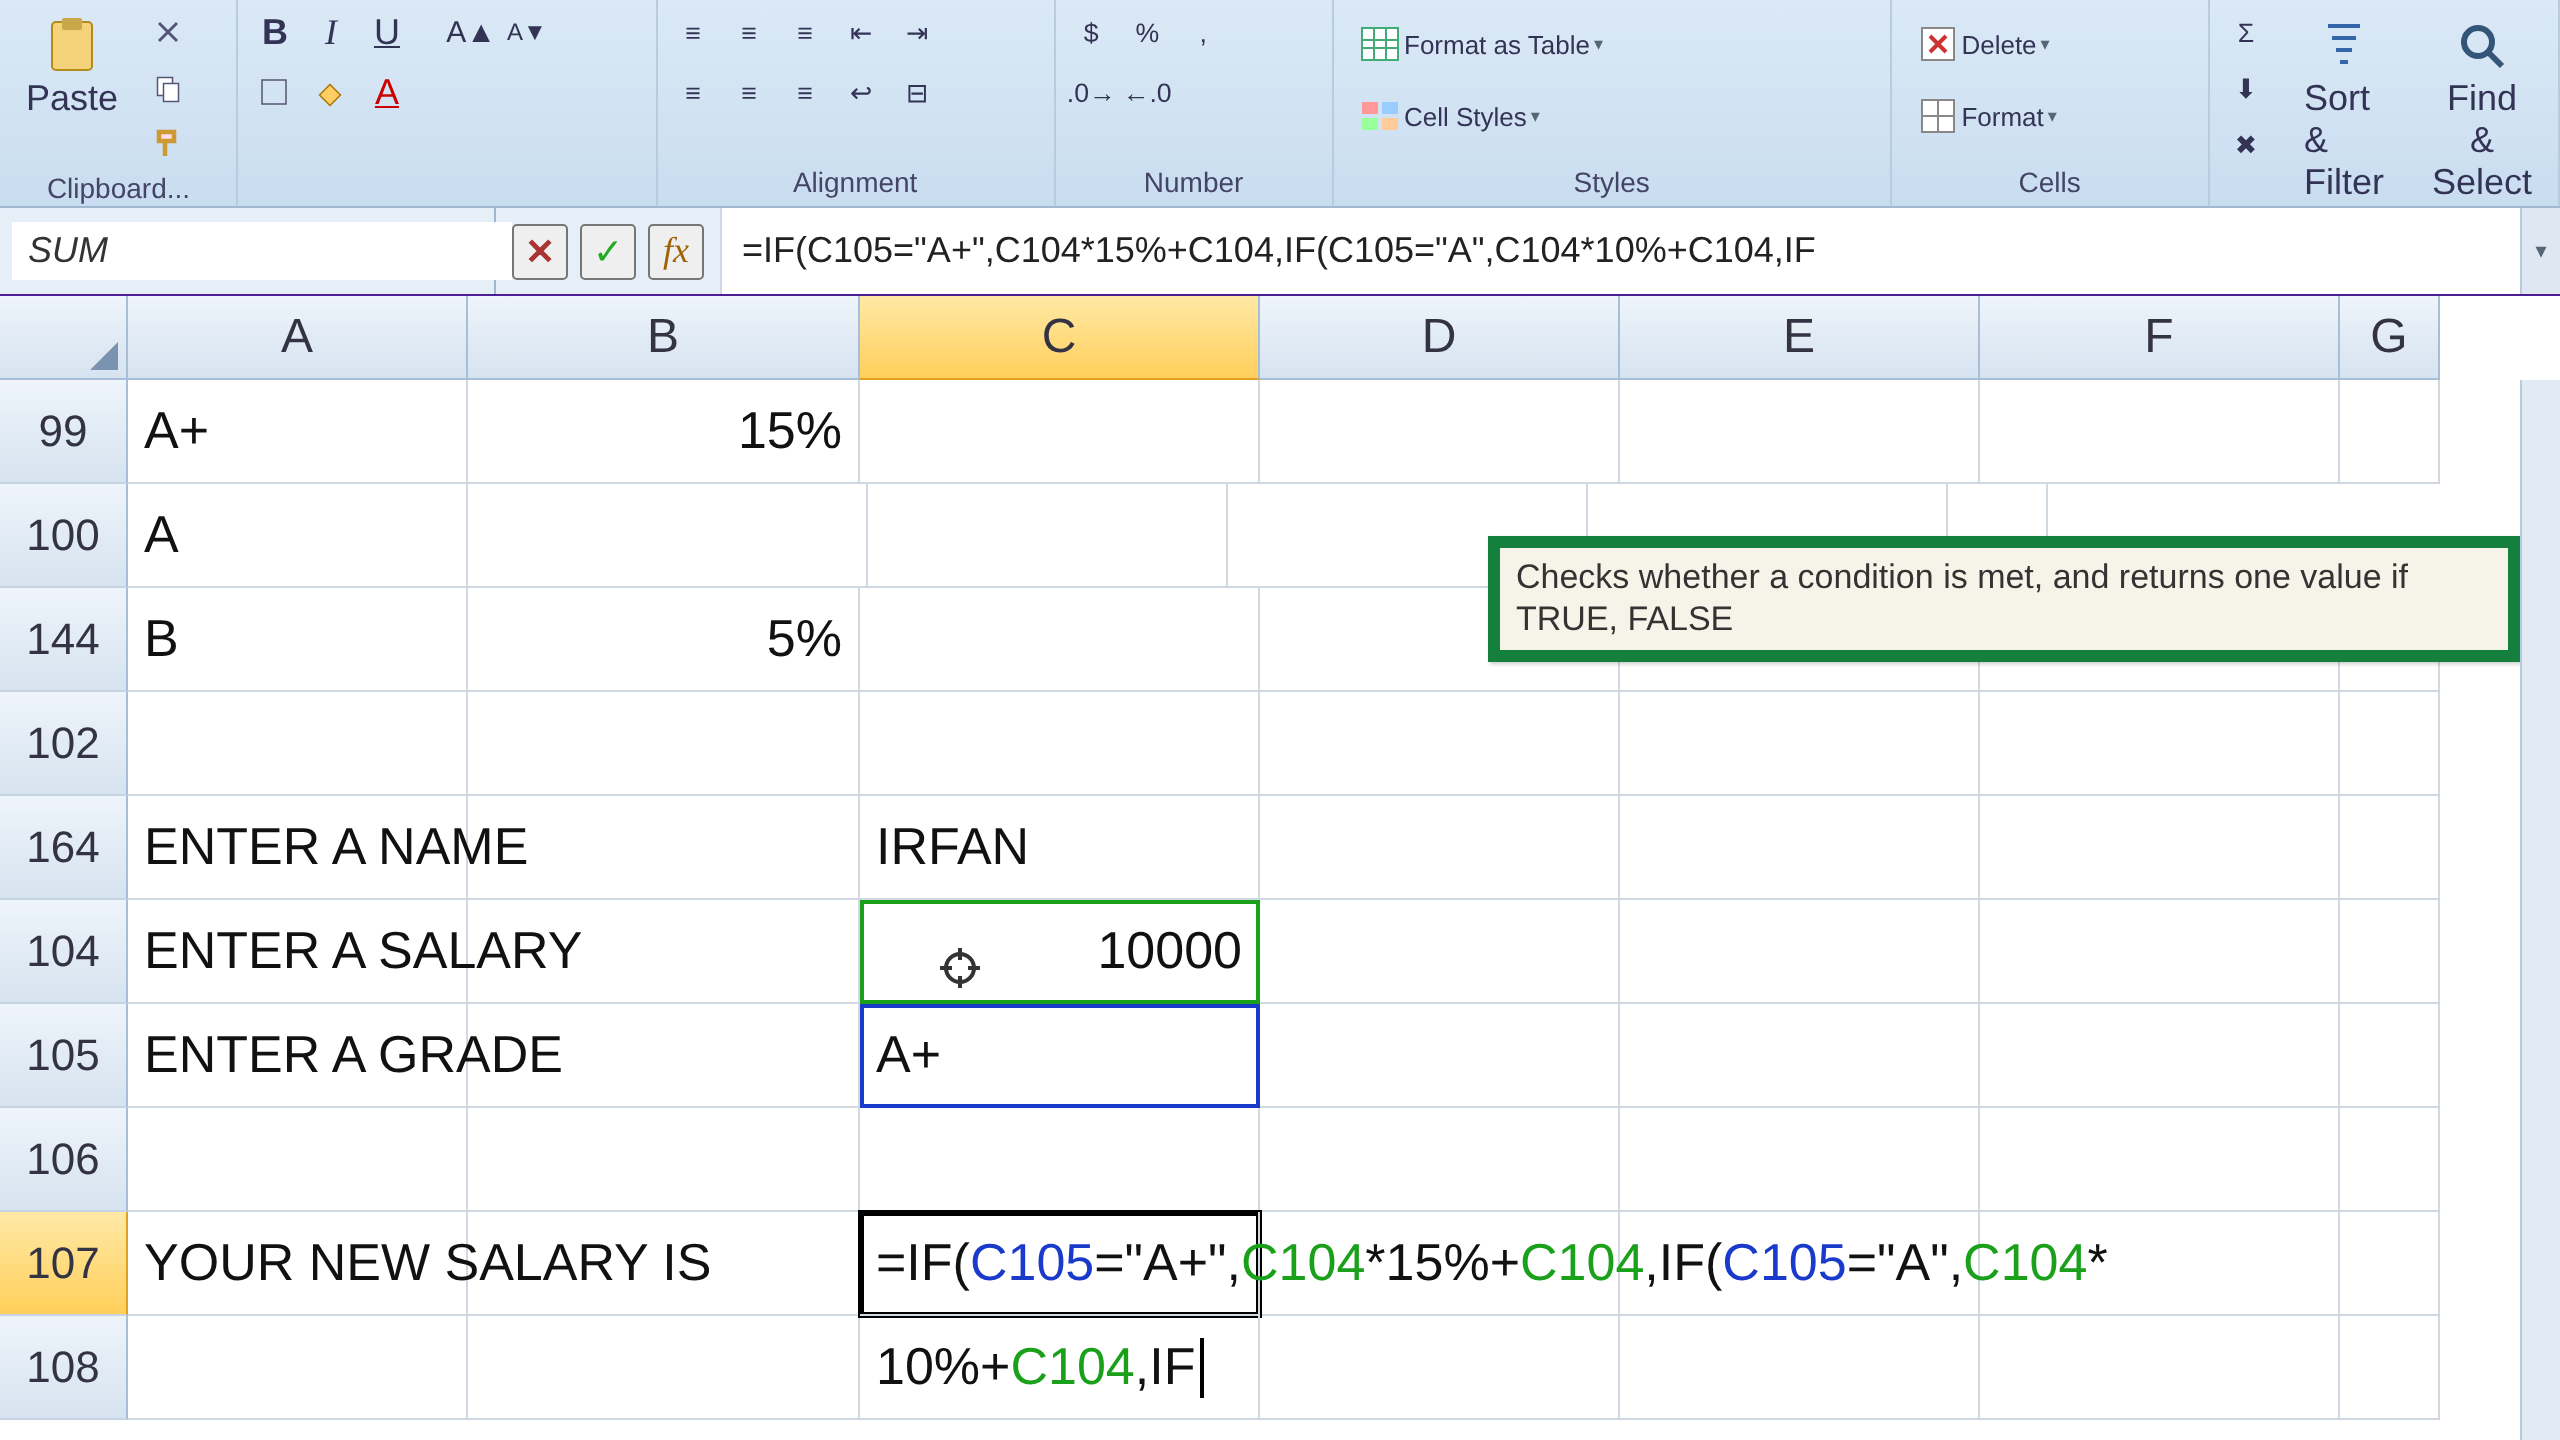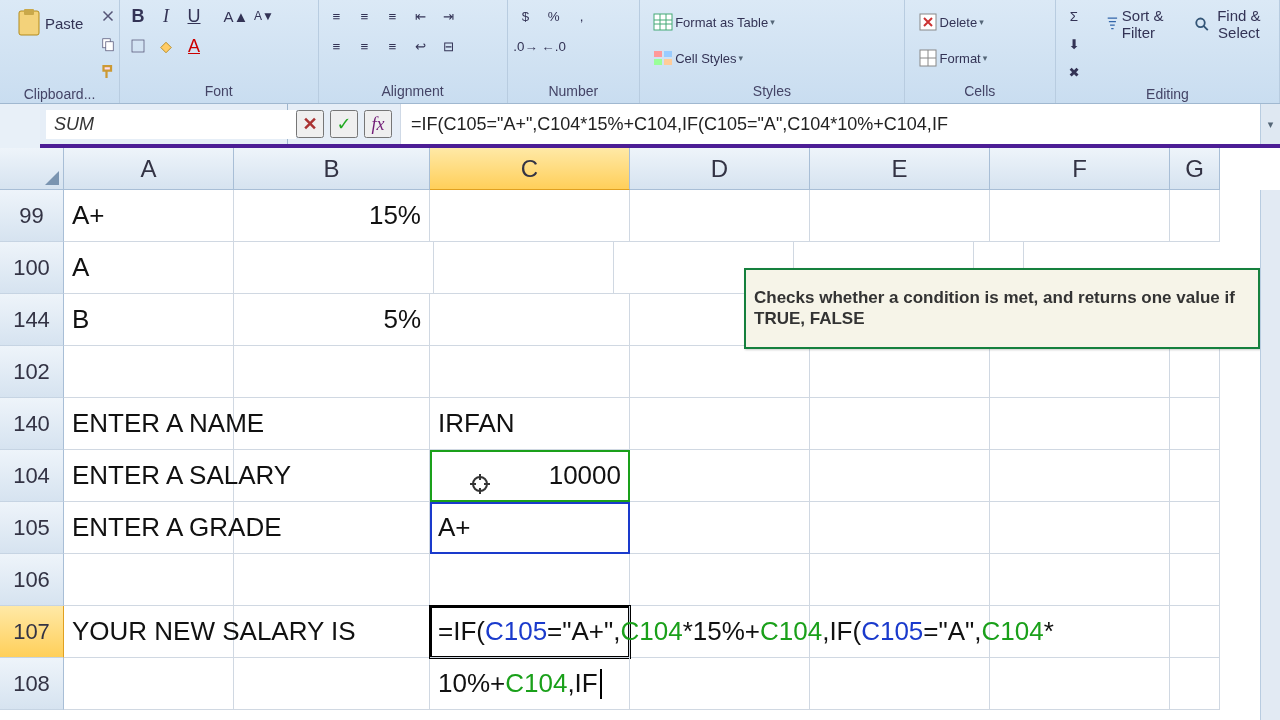--- a/index.html
+++ b/index.html
@@ -5,34 +5,34 @@
   * { box-sizing: border-box; margin: 0; padding: 0; font-family: "Segoe UI", Tahoma, sans-serif; }
   body { background: #e8f0f8; width: 1280px; height: 720px; overflow: hidden; user-select: none; }
 
   
   .ribbon { height: 104px; background: linear-gradient(#dbe9f6, #c9ddf0); border-bottom: 1px solid #a0b8d0; display: flex; }
   .rgroup { border-right: 1px solid #b8cce0; display: flex; flex-direction: column; justify-content: space-between; padding: 4px 6px 0 6px; }
   .rgroup-label { font-size: 14px; color: #446; text-align: center; padding: 2px 0 4px 0; }
   .rgroup-top { display: flex; gap: 6px; align-items: flex-start; }
   .rcol { display: flex; flex-direction: column; gap: 4px; align-items: center; }
   .icon-btn { background: transparent; border: 1px solid transparent; border-radius: 3px; padding: 2px; display: flex; align-items: center; justify-content: center; color: #335; }
-  .big-btn { flex-direction: row; font-size: 15px; color: #335; padding: 2px 6px; }
+  .big-btn { flex-direction: column; font-size: 18px; color: #335; padding: 2px 6px; }
   .big-btn svg, .big-btn .iplace { width: 32px; height: 32px; }
   .sm { width: 24px; height: 24px; }
   .row { display: flex; gap: 4px; }
   .ddarrow { font-size: 9px; color: #567; margin-left: 2px; }
   .drop { display:flex; font-size:13px; color:#335; padding:1px 4px; }
 
   
-  .fbar { height: 44px; background: #e6eef7; border-bottom: 4px solid #4c1d95; display: flex; align-items: stretch; margin-left: 40px; }
+  .fbar { height: 44px; background: #e6eef7; border-bottom: 1px solid #4c1d95; display: flex; align-items: stretch; }
   .namebox { width: 248px; display: flex; align-items: center; border-right: 1px solid #9fb6ce; padding: 0 6px; }
   .namebox input { flex: 1; border: none; background: #fff; font-size: 18px; padding: 4px 8px; font-style: italic; color: #333; }
   .namebox .ddarrow2 { width: 0; height: 0; border-left: 7px solid transparent; border-right: 7px solid transparent; border-top: 9px solid #555; margin-left: 6px; }
   .fx-btns { display: flex; align-items: center; gap: 6px; padding: 0 8px; border-right: 1px solid #cfd9e6; }
-  .fx-btn { width: 28px; height: 28px; display:flex; align-items:center; justify-content:center; font-size:18px; color:#701a75; font-family: "Times New Roman", serif; font-style: italic; }
+  .fx-btn { width: 28px; height: 28px; display:flex; align-items:center; justify-content:center; font-size:18px; color:#a16207; font-family: "Times New Roman", serif; font-style: italic; }
   .fml-input { flex: 1; border: none; background: #fff; font-size: 18px; padding: 4px 10px; color: #222; }
   .fbar-expand { width: 20px; background: #dfe8f2; border-left: 1px solid #b8cce0; display:flex; align-items:center; justify-content:center; font-size:11px; color:#567; }
 
   
   .grid { position: relative; height: calc(720px - 104px - 44px); overflow: hidden; background: #fff; }
   .colheads { display: flex; position: sticky; top: 0; }
   .corner { width: 64px; height: 42px; background: linear-gradient(#eef4fa,#d6e3f0); border-right: 1px solid #a8bed6; border-bottom: 1px solid #a8bed6; position:relative; }
   .corner::after { content:""; position:absolute; right:4px; bottom:4px; width:0; height:0; border-left:14px solid transparent; border-bottom:14px solid #7a94b0; }
   .colhead { height: 42px; background: linear-gradient(#eef4fa,#d6e3f0); border-right: 1px solid #a8bed6; border-bottom: 1px solid #a8bed6; display:flex; align-items:center; justify-content:center; font-size: 24px; color: #334; }
   .colhead.active { background: linear-gradient(#ffe9a6,#ffcf5a); border-bottom-color:#e0a020; }
@@ -50,21 +50,21 @@
   .sel-blue  { position:absolute; border:2px solid #1a3acc; pointer-events:none; }
   .sel-edit  { position:absolute; border:3px solid #000; background:transparent; pointer-events:none; }
   .cursor { display:inline-block; width:2px; height:30px; background:#000; margin-left:2px; vertical-align:middle; animation: blink 1s steps(1) infinite; }
   @keyframes blink { 50% { opacity:0; } }
 
   
   .tok-blue  { color:#1a3acc; }
   .tok-green { color:#1aa01a; }
 
   
-  .tooltip { position:absolute; background:#f6f4e8; border:2px solid #15803d; padding:17px 8px; font-size:17px; color:#333; box-shadow:1px 1px 2px rgba(0,0,0,.2); max-width:540px; line-height:1.25;font-weight:bold; }
+  .tooltip { position:absolute; background:#f6f4e8; border:6px solid #15803d; padding:4px 8px; font-size:17px; color:#333; box-shadow:1px 1px 2px rgba(0,0,0,.2); max-width:540px; line-height:1.25; }
 
   .vscroll { position:absolute; right:0; top:42px; bottom:0; width:20px; background:#e2eaf3; border-left:1px solid #b8cce0; }
 </style>
 </head>
 <body>
 
 <div class="ribbon">
   <div class="rgroup" style="width:120px">
     <div class="rgroup-top">
       <button class="icon-btn big-btn">
@@ -125,21 +125,20 @@
         <button class="icon-btn sm">
             <svg viewBox="0 0 24 24">
               <path d="M5 14l7-7 7 7-7 7z" fill="#fc6" stroke="#a70"></path>
             </svg>
           </button>
         <button class="icon-btn sm">
             <span style="font-size:18px;color:#c00"><u>A</u></span>
           </button>
       </div>
     </div>
-    <div class="rgroup-label">Font</div>
   </div>
 
   <div class="rgroup" style="width:200px">
     <div class="rgroup-top" style="flex-direction:column; gap:6px">
       <div class="row">
         <button class="icon-btn sm">≡</button>
         <button class="icon-btn sm">≡</button>
         <button class="icon-btn sm">≡</button>
         <button class="icon-btn sm">⇤</button>
         <button class="icon-btn sm">⇥</button>
@@ -302,21 +301,21 @@
         <div class="rowhead">102</div>
         <div class="cell cA" style="width: 170px;"></div>
         <div class="cell cB right" style="width: 196px;"></div>
         <div class="cell cC" style="width: 200px;"></div>
         <div class="cell cD" style="width: 180px;"></div>
         <div class="cell cE" style="width: 180px;"></div>
         <div class="cell cF" style="width: 180px;"></div>
         <div class="cell cG" style="width: 50px;"></div>
       </div>
       <div class="row-r">
-        <div class="rowhead">140</div>
+        <div class="rowhead">164</div>
         <div class="cell cA" style="width: 170px;">ENTER A NAME</div>
         <div class="cell cB right" style="width: 196px;"></div>
         <div class="cell cC" style="width: 200px;">IRFAN</div>
         <div class="cell cD" style="width: 180px;"></div>
         <div class="cell cE" style="width: 180px;"></div>
         <div class="cell cF" style="width: 180px;"></div>
         <div class="cell cG" style="width: 50px;"></div>
       </div>
       <div class="row-r">
         <div class="rowhead">104</div>

